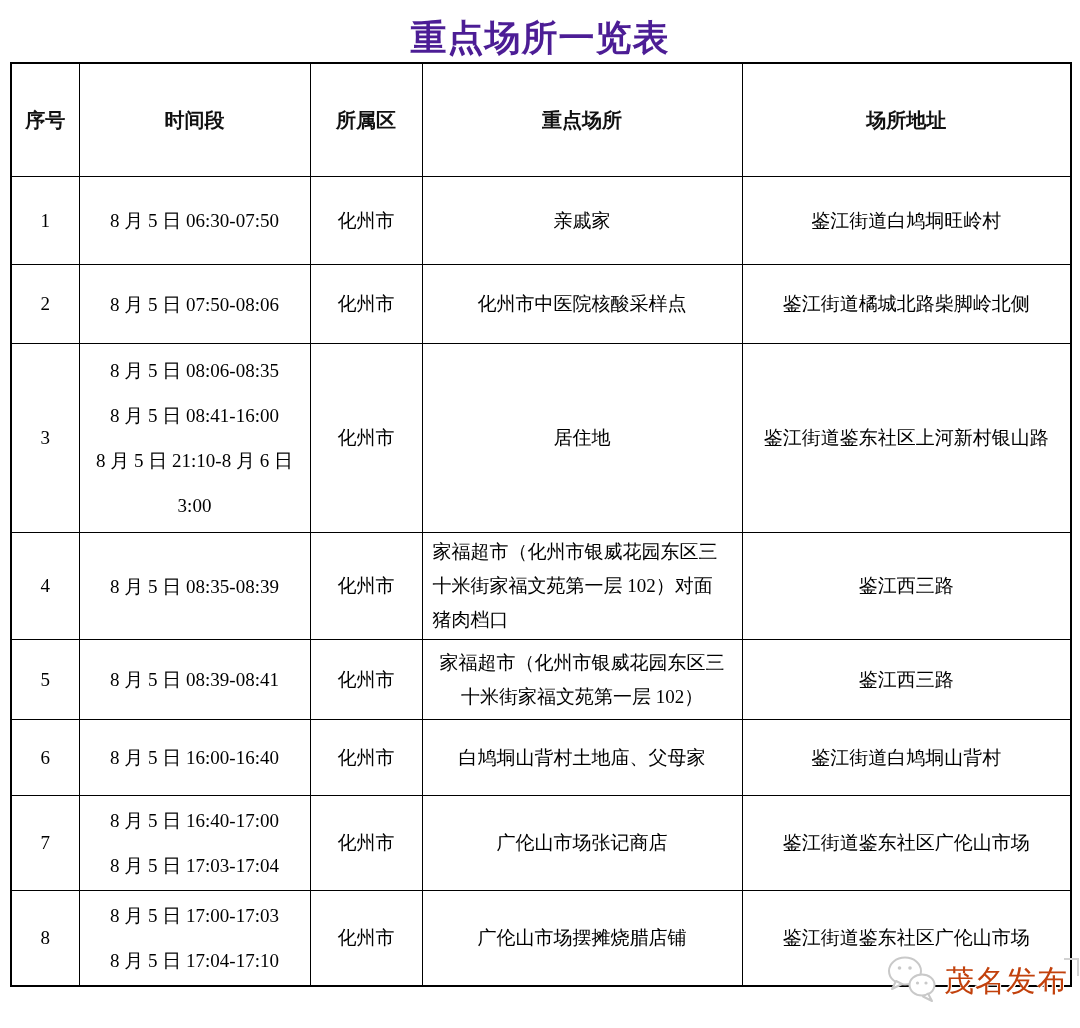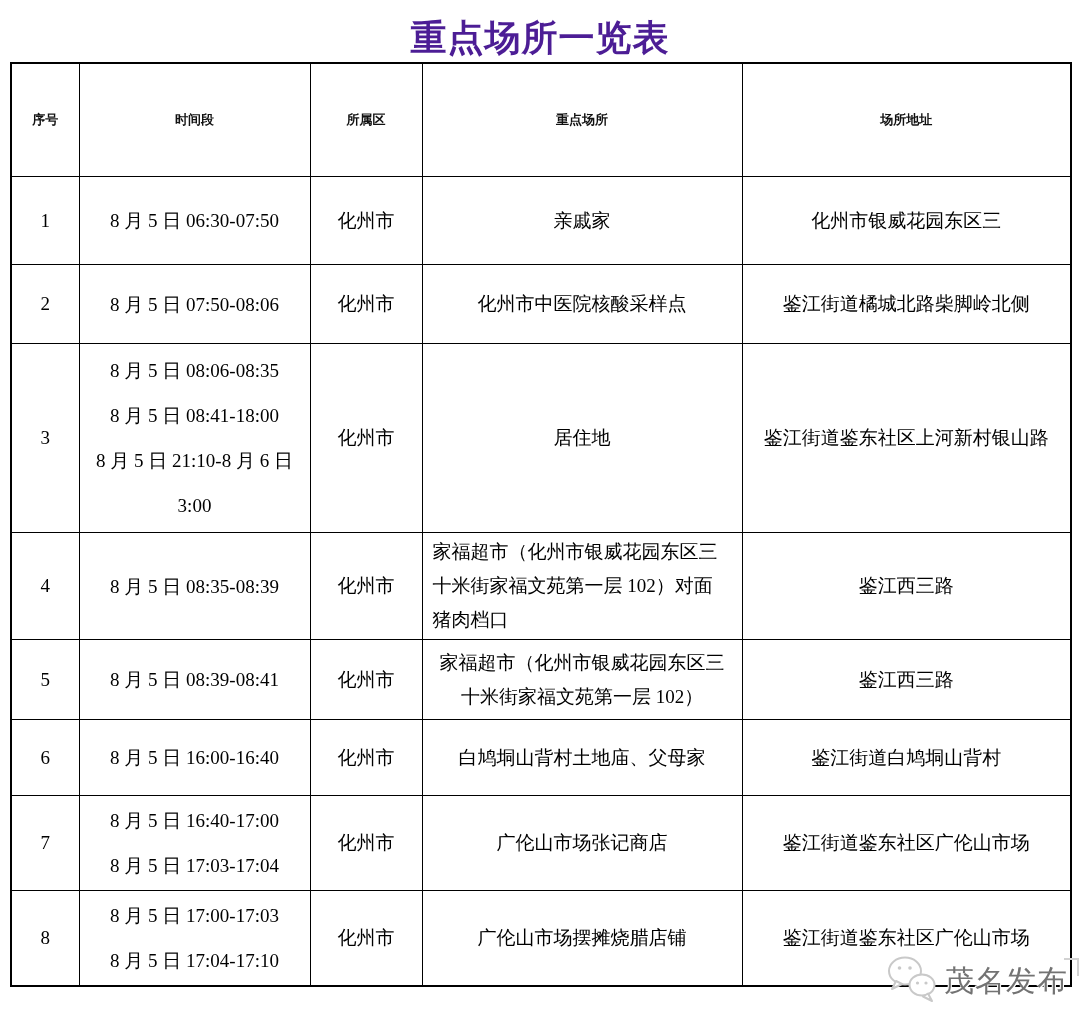--- a/index.html
+++ b/index.html
@@ -44,21 +44,21 @@
     vertical-align: middle;
     text-align: center;
     font-size: 19px;
     line-height: 1.55;
     overflow: hidden;
   }
   table.places-table th {
     height: 108px;
     font-family: "Liberation Sans", "DejaVu Sans", sans-serif;
     font-weight: bold;
-    font-size: 13px;
+    font-size: 20px;
     color: #111111;
   }
   td.cell-no {
     font-size: 20px;
   }
   td.cell-time {
     text-align: left;
     padding-left: 13px;
   }
   td.cell-time .time-line {
@@ -82,21 +82,21 @@
     left: 886px;
     top: 954px;
     display: flex;
     align-items: center;
     gap: 6px;
   }
   .watermark-text {
     font-family: "Liberation Sans", "DejaVu Sans", sans-serif;
     font-size: 30px;
     letter-spacing: 1px;
-    color: #737373;
+    color: #c2410c;
     text-shadow: -1px -1px 0 #ffffff, 1px 1px 0 #ffffff;
   }
   .corner-mark {
     position: absolute;
     left: 1064px;
     top: 958px;
     width: 13px;
     height: 16px;
     border-top: 2px solid #d2d2d2;
     border-right: 2px solid #d2d2d2;
@@ -129,38 +129,38 @@
     <tbody>
         <tr style="height: 88px;">
           <td class="cell-no">1</td>
           <td class="cell-time">
             <div class="time-line">8 月 5 日 06:30-07:50</div>
           </td>
           <td class="cell-district">化州市</td>
           <td class="cell-place align-center">
             <div class="place-line">亲戚家</div>
           </td>
-          <td class="cell-address">化州市银威花园东区三</td>
+          <td class="cell-address">鉴江街道白鸠垌旺岭村</td>
         </tr>
         <tr style="height: 79px;">
           <td class="cell-no">2</td>
           <td class="cell-time">
             <div class="time-line">8 月 5 日 07:50-08:06</div>
           </td>
           <td class="cell-district">化州市</td>
           <td class="cell-place align-center">
             <div class="place-line">化州市中医院核酸采样点</div>
           </td>
           <td class="cell-address">鉴江街道橘城北路柴脚岭北侧</td>
         </tr>
         <tr style="height: 189px;">
           <td class="cell-no">3</td>
           <td class="cell-time">
             <div class="time-line">8 月 5 日 08:06-08:35</div>
-            <div class="time-line">8 月 5 日 08:41-18:00</div>
+            <div class="time-line">8 月 5 日 08:41-16:00</div>
             <div class="time-line">8 月 5 日 21:10-8 月 6 日</div>
             <div class="time-line">3:00</div>
           </td>
           <td class="cell-district">化州市</td>
           <td class="cell-place align-center">
             <div class="place-line">居住地</div>
           </td>
           <td class="cell-address">鉴江街道鉴东社区上河新村银山路</td>
         </tr>
         <tr style="height: 102px;">

